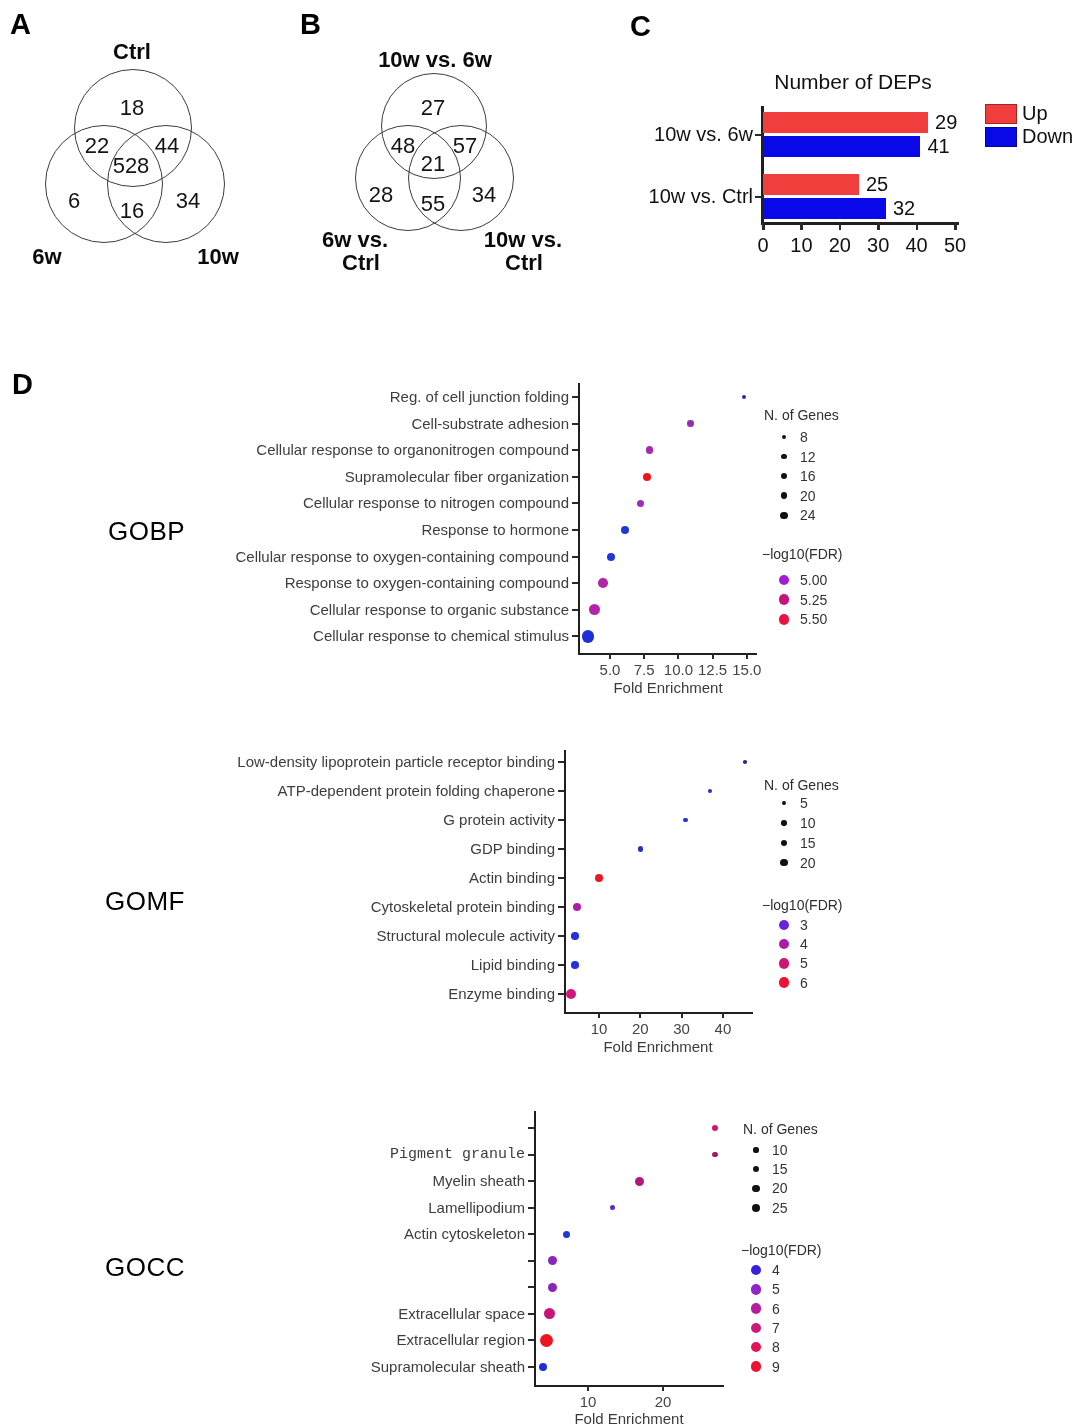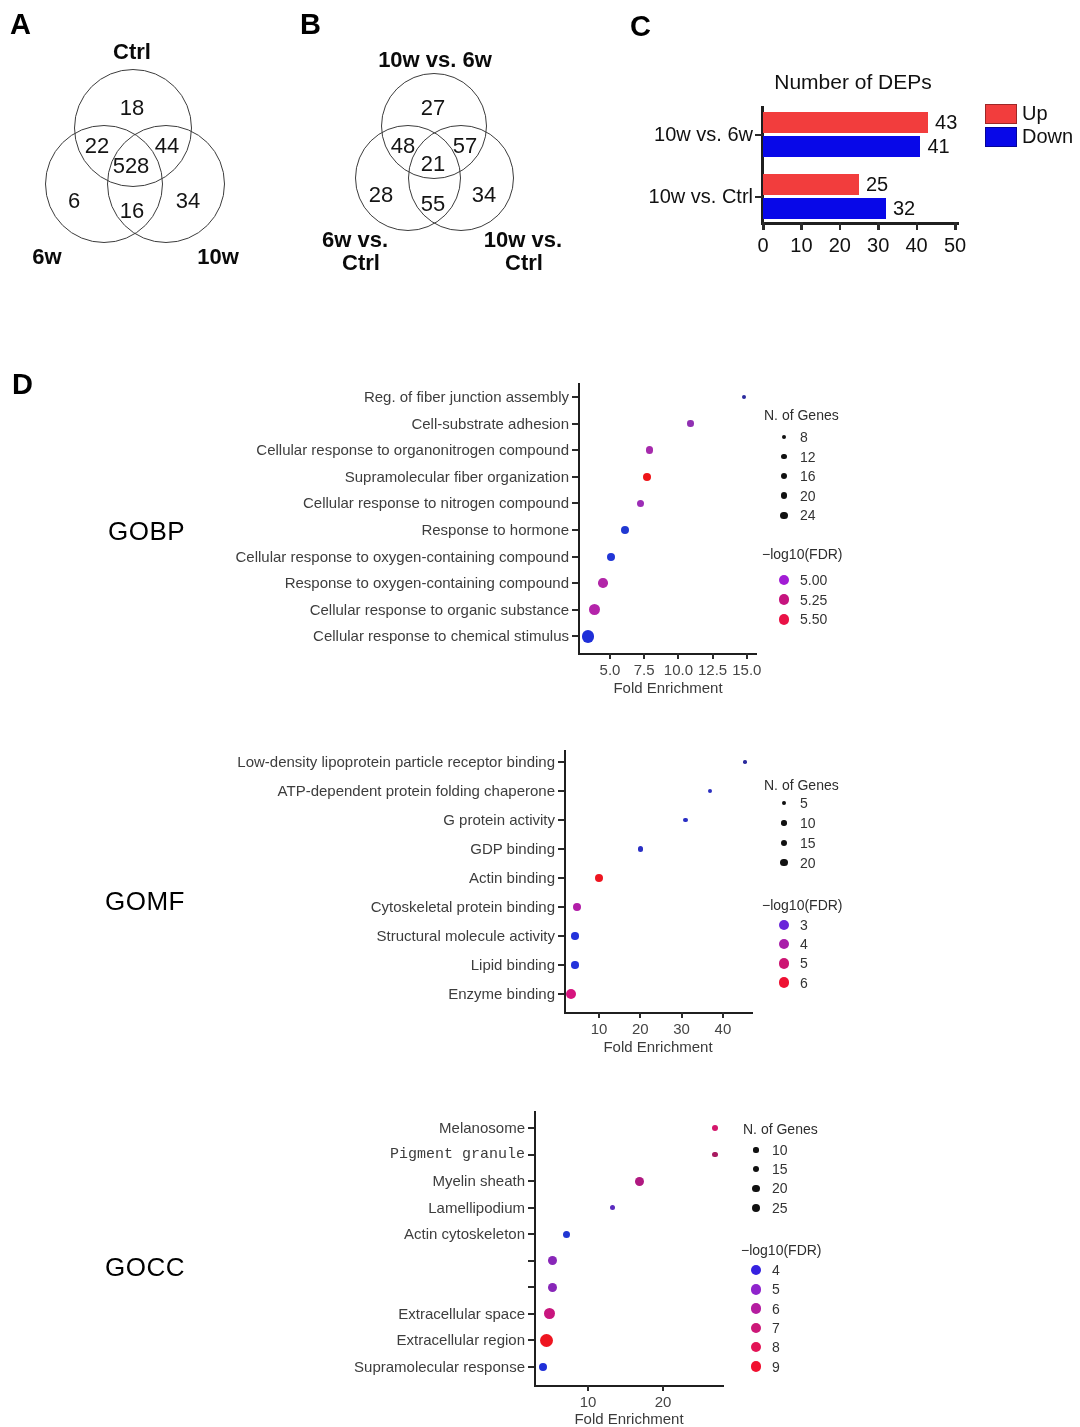--- a/index.html
+++ b/index.html
@@ -77,21 +77,21 @@
   <div class="group-label" style="left:105px;top:1252px;">GOCC</div>
 
   <div class="x-axis-title" style="left:668px;top:679px;">Fold Enrichment</div>
   <div class="x-axis-title" style="left:658px;top:1038px;">Fold Enrichment</div>
   <div class="x-axis-title" style="left:629px;top:1410px;">Fold Enrichment</div>
 
 <div class="axis-line" style="left:761px;top:106px;width:3px;height:116px;"></div>
     <div class="axis-line" style="left:761px;top:222px;width:198px;height:3px;"></div>
     <div class="bar" style="left:763px;top:112px;width:165.12px;height:21px;background:#F23D3D;"></div>
     <div class="bar" style="left:763px;top:136px;width:157.44px;height:21px;background:#0808E8;"></div>
-    <div class="bar-value" style="left:935.12px;top:112px;">43</div>
+    <div class="bar-value" style="left:935.12px;top:112px;">29</div>
     <div class="bar-value" style="left:927.44px;top:136px;">41</div>
     <div class="bar-cat" style="left:597px;top:122.5px;width:156px;">10w vs. 6w</div>
     <div class="tick" style="left:755px;top:133.5px;width:8px;height:2px;"></div>
     <div class="bar" style="left:763px;top:174px;width:96px;height:21px;background:#F23D3D;"></div>
     <div class="bar" style="left:763px;top:198px;width:122.88px;height:21px;background:#0808E8;"></div>
     <div class="bar-value" style="left:866px;top:174px;">25</div>
     <div class="bar-value" style="left:892.88px;top:198px;">32</div>
     <div class="bar-cat" style="left:597px;top:184.5px;width:156px;">10w vs. Ctrl</div>
     <div class="tick" style="left:755px;top:195.5px;width:8px;height:2px;"></div>
     <div class="tick" style="left:762px;top:222px;width:2.5px;height:8px;"></div>
@@ -105,21 +105,21 @@
     <div class="tick" style="left:915.6px;top:222px;width:2.5px;height:8px;"></div>
     <div class="bar-tick-label" style="left:916.6px;top:234px;">40</div>
     <div class="tick" style="left:954px;top:222px;width:2.5px;height:8px;"></div>
     <div class="bar-tick-label" style="left:955px;top:234px;">50</div>
     <div class="legend-swatch" style="left:985px;top:104px;width:30px;height:18px;background:#F23D3D;"></div>
     <div class="legend-text" style="left:1022px;top:102px;">Up</div>
     <div class="legend-swatch" style="left:985px;top:127px;width:30px;height:18px;background:#0808E8;"></div>
     <div class="legend-text" style="left:1022px;top:125px;">Down</div>
     <div class="axis-line" style="left:578px;top:383px;width:2px;height:270px;"></div>
     <div class="axis-line" style="left:578px;top:653px;width:179px;height:2px;"></div>
-    <div class="go-label" style="left:130px;top:388px;width:439px;">Reg. of fiber junction assembly</div>
+    <div class="go-label" style="left:130px;top:388px;width:439px;">Reg. of cell junction folding</div>
     <div class="tick" style="left:572px;top:396px;width:6px;height:2px;"></div>
     <div class="dot" style="left:741.814px;top:394.75px;width:4.5px;height:4.5px;background:#2B2B9E;"></div>
     <div class="go-label" style="left:130px;top:414.6px;width:439px;">Cell-substrate adhesion</div>
     <div class="tick" style="left:572px;top:422.6px;width:6px;height:2px;"></div>
     <div class="dot" style="left:687.462px;top:420.35px;width:6.5px;height:6.5px;background:#9030B2;"></div>
     <div class="go-label" style="left:130px;top:441.2px;width:439px;">Cellular response to organonitrogen compound</div>
     <div class="tick" style="left:572px;top:449.2px;width:6px;height:2px;"></div>
     <div class="dot" style="left:645.922px;top:446.45px;width:7.5px;height:7.5px;background:#A62AAC;"></div>
     <div class="go-label" style="left:130px;top:467.8px;width:439px;">Supramolecular fiber organization</div>
     <div class="tick" style="left:572px;top:475.8px;width:6px;height:2px;"></div>
@@ -220,21 +220,20 @@
     <div class="dot" style="left:778.75px;top:919.75px;width:10.5px;height:10.5px;background:#6A25D9;"></div>
     <div class="lg-entry-text" style="left:800px;top:917px;">3</div>
     <div class="dot" style="left:778.75px;top:938.95px;width:10.5px;height:10.5px;background:#A81CA8;"></div>
     <div class="lg-entry-text" style="left:800px;top:936.2px;">4</div>
     <div class="dot" style="left:778.75px;top:958.15px;width:10.5px;height:10.5px;background:#CC1573;"></div>
     <div class="lg-entry-text" style="left:800px;top:955.4px;">5</div>
     <div class="dot" style="left:778.75px;top:977.35px;width:10.5px;height:10.5px;background:#EE1133;"></div>
     <div class="lg-entry-text" style="left:800px;top:974.6px;">6</div>
     <div class="axis-line" style="left:534px;top:1111px;width:2px;height:274px;"></div>
     <div class="axis-line" style="left:534px;top:1385px;width:190px;height:2px;"></div>
-    <div class="go-label" style="left:150px;top:1119px;width:375px;">Melanosome</div>
     <div class="tick" style="left:528px;top:1127px;width:6px;height:2px;"></div>
     <div class="dot" style="left:711.75px;top:1125px;width:6px;height:6px;background:#D4166B;"></div>
     <div class="go-label" style="left:150px;top:1145.5px;width:375px;font-family:Liberation Mono, monospace;">Pigment granule</div>
     <div class="tick" style="left:528px;top:1153.5px;width:6px;height:2px;"></div>
     <div class="dot" style="left:712px;top:1151.75px;width:5.5px;height:5.5px;background:#A81A60;"></div>
     <div class="go-label" style="left:150px;top:1172px;width:375px;">Myelin sheath</div>
     <div class="tick" style="left:528px;top:1180px;width:6px;height:2px;"></div>
     <div class="dot" style="left:635.25px;top:1176.5px;width:9px;height:9px;background:#B01880;"></div>
     <div class="go-label" style="left:150px;top:1198.5px;width:375px;">Lamellipodium</div>
     <div class="tick" style="left:528px;top:1206.5px;width:6px;height:2px;"></div>
@@ -245,21 +244,21 @@
     <div class="tick" style="left:528px;top:1259.5px;width:6px;height:2px;"></div>
     <div class="dot" style="left:548.25px;top:1256px;width:9px;height:9px;background:#8826B8;"></div>
     <div class="tick" style="left:528px;top:1286px;width:6px;height:2px;"></div>
     <div class="dot" style="left:548.25px;top:1282.5px;width:9px;height:9px;background:#8826B8;"></div>
     <div class="go-label" style="left:150px;top:1304.5px;width:375px;">Extracellular space</div>
     <div class="tick" style="left:528px;top:1312.5px;width:6px;height:2px;"></div>
     <div class="dot" style="left:543.5px;top:1308px;width:11px;height:11px;background:#C8157E;"></div>
     <div class="go-label" style="left:150px;top:1331px;width:375px;">Extracellular region</div>
     <div class="tick" style="left:528px;top:1339px;width:6px;height:2px;"></div>
     <div class="dot" style="left:539.5px;top:1333.5px;width:13px;height:13px;background:#EE1520;"></div>
-    <div class="go-label" style="left:150px;top:1357.5px;width:375px;">Supramolecular response</div>
+    <div class="go-label" style="left:150px;top:1357.5px;width:375px;">Supramolecular sheath</div>
     <div class="tick" style="left:528px;top:1365.5px;width:6px;height:2px;"></div>
     <div class="dot" style="left:539px;top:1362.5px;width:8px;height:8px;background:#1F2FD8;"></div>
     <div class="tick" style="left:587px;top:1385px;width:2px;height:6px;"></div>
     <div class="tick-label" style="left:588px;top:1393px;">10</div>
     <div class="tick" style="left:662px;top:1385px;width:2px;height:6px;"></div>
     <div class="tick-label" style="left:663px;top:1393px;">20</div>
     <div class="lg-title" style="left:743px;top:1121px;">N. of Genes</div>
     <div class="dot" style="left:753.4701778718653px;top:1147.4701778718652px;width:5.059644256269408px;height:5.059644256269408px;background:#111;"></div>
     <div class="lg-entry-text" style="left:772px;top:1142px;">10</div>
     <div class="dot" style="left:752.9016133230341px;top:1166.1016133230341px;width:6.196773353931867px;height:6.196773353931867px;background:#111;"></div>

